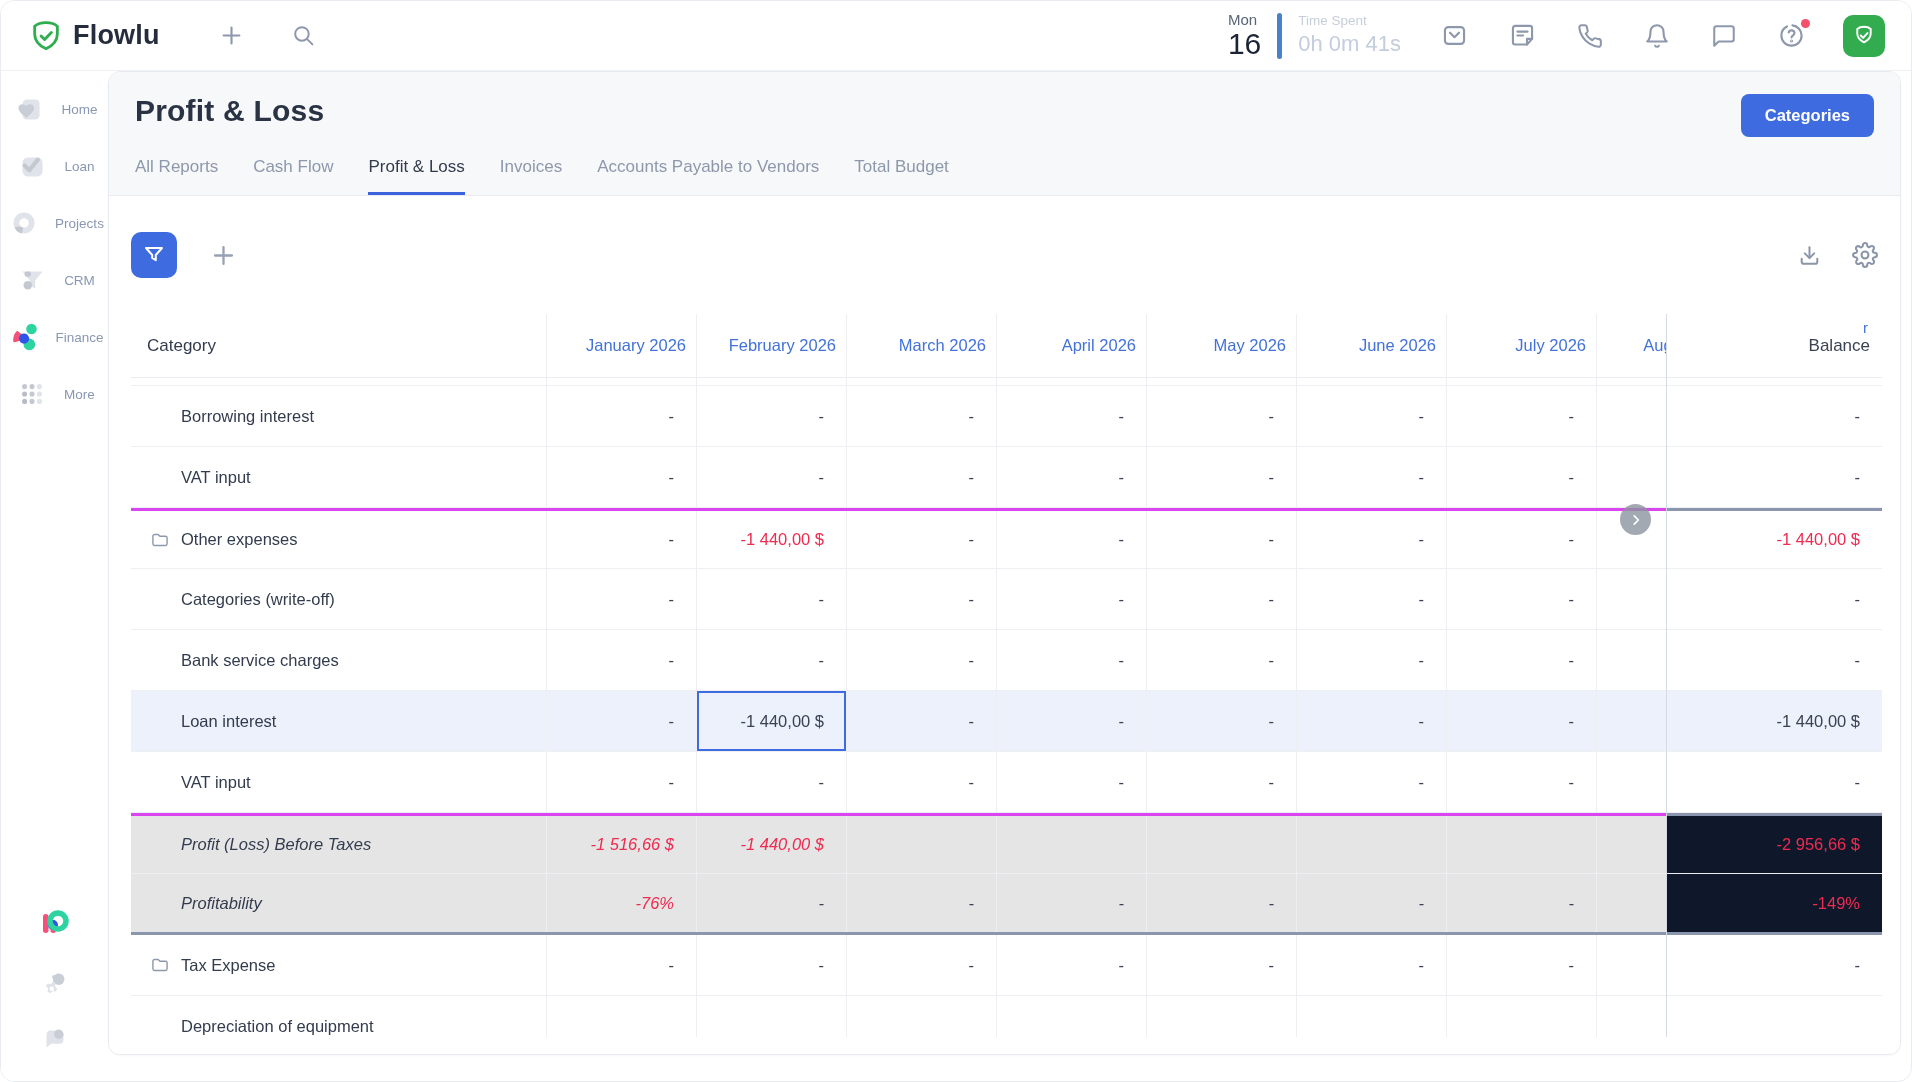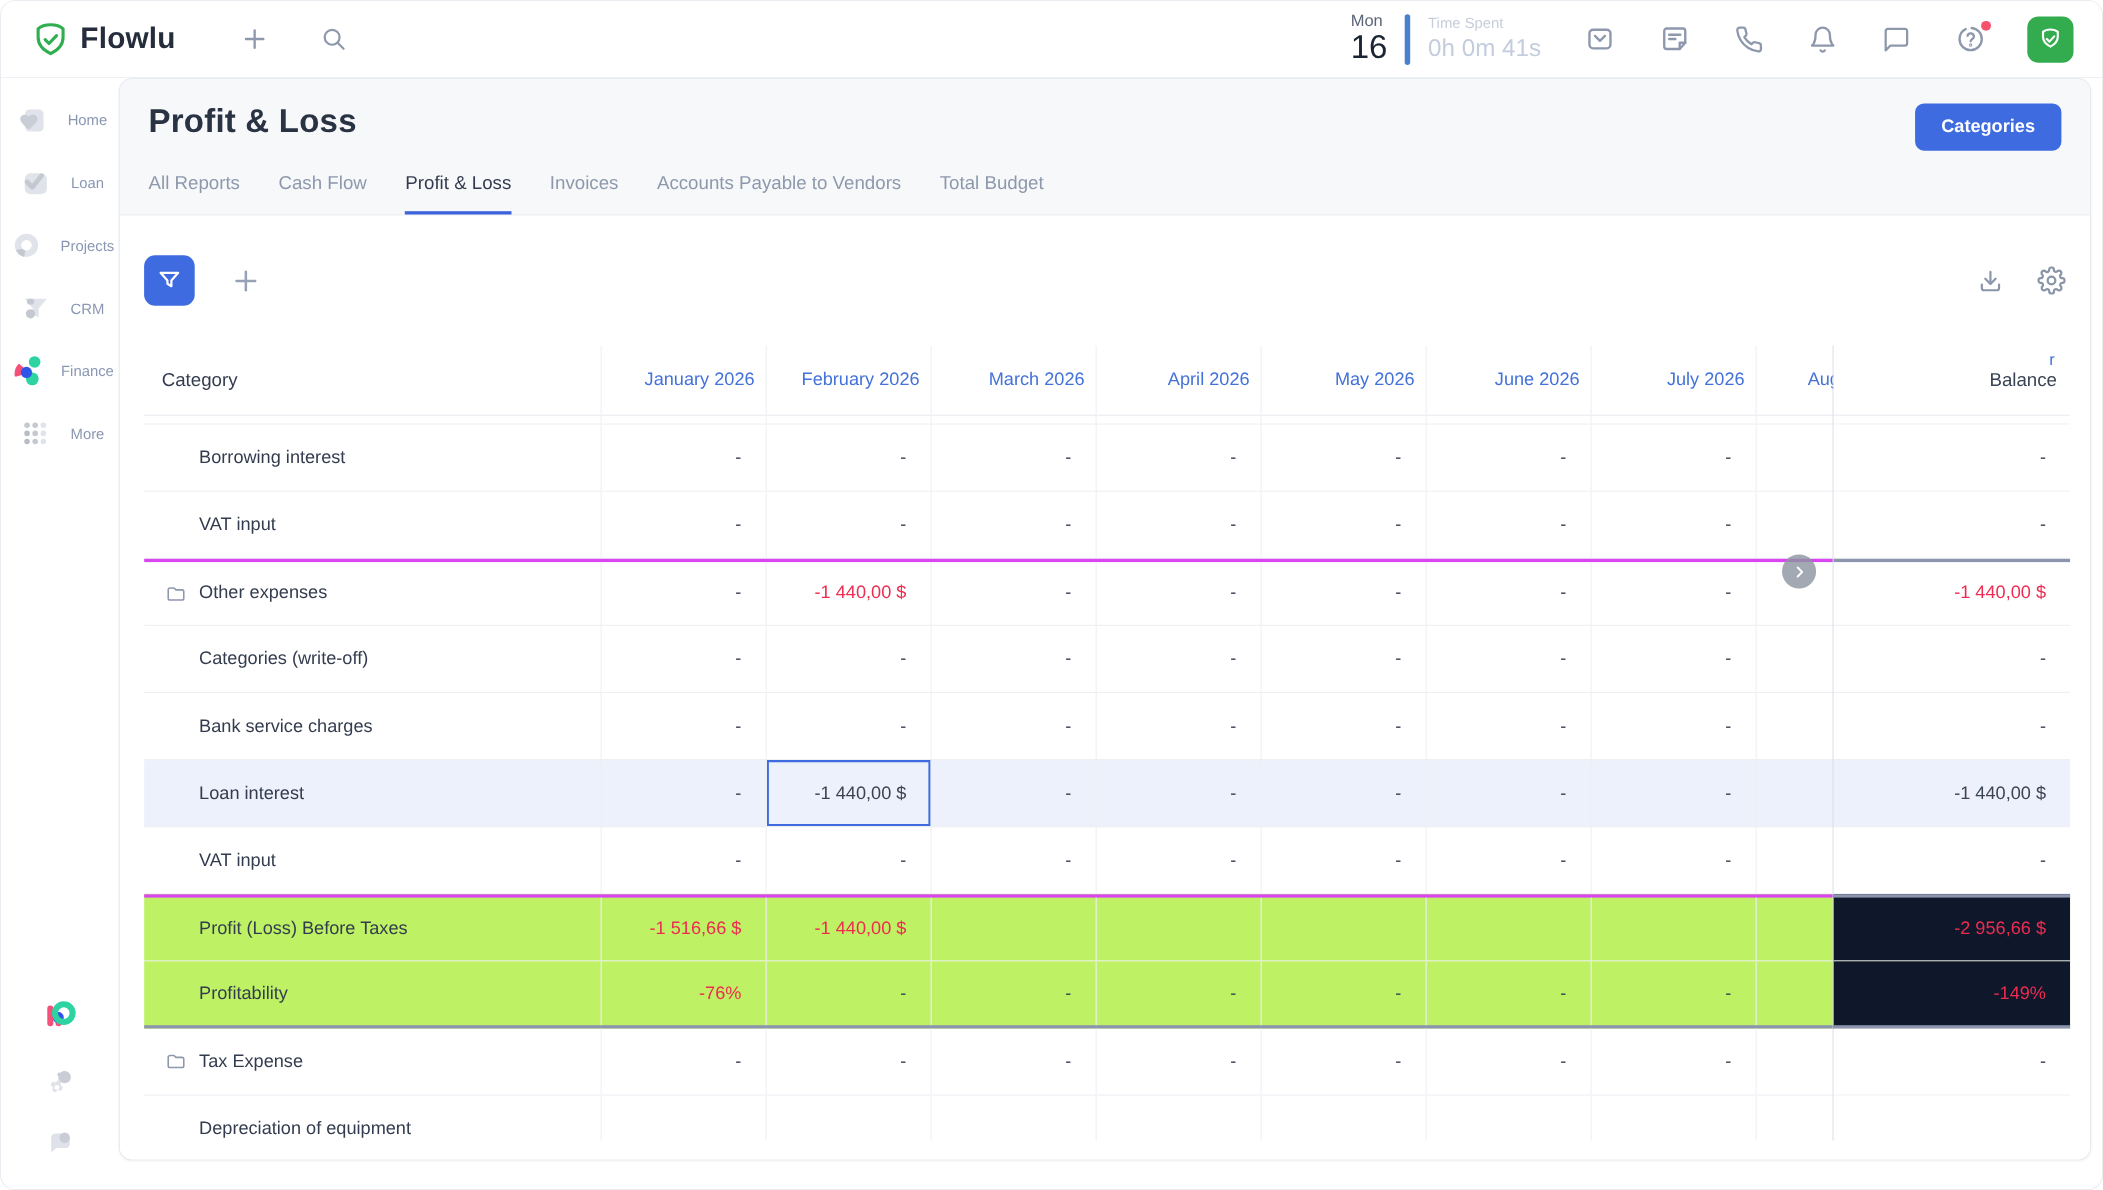--- a/index.html
+++ b/index.html
@@ -61,21 +61,21 @@
   .row-grid { display:grid; grid-template-columns:415px repeat(8,150px); height:100%; }
   .cell { display:flex; align-items:center; height:100%; }
   .cat-cell { padding-left:50px; color:#333c4e; position:relative; cursor:pointer; }
   .cat-cell .folder-ic { position:absolute; left:19px; top:50%; transform:translateY(-50%); display:flex; }
   .month-cell { justify-content:flex-end; padding-right:22px; border-left:1px solid #edeff3; color:#3a4354; cursor:pointer; }
   .header-row { height:64px; border-bottom:1px solid #e9ecf1; }
   .header-row .cat-cell { padding-left:16px; font-size:17px; cursor:default; }
   .header-row .month-cell { color:#4372da; padding-right:10px; font-size:16.5px; }
   .sliver { height:8px; }
   .row.hl { background:#edf1fb; }
-  .row.section { background:#bef264; }
+  .row.section { background:#e5e5e5;font-style:italic; }
   .row.tt { border-top:3px solid #d946ef; }
   .row.tb { border-bottom:3px solid #8b95ad; }
   .neg { color:#ee2b50 !important; }
   .sel { box-shadow:inset 0 0 0 2px #3e6be0; }
 
   .balance-panel { position:absolute; top:0; left:1535px; width:216px; height:100%; border-left:1px solid #d6dae3; z-index:2; display:flex; flex-direction:column; }
   .p-row { flex:none; height:61px; background:#fff; border-bottom:1px solid #edeff3; display:flex; align-items:center; justify-content:flex-end; padding-right:22px; color:#3a4354; }
   .p-header { height:64px; border-bottom:1px solid #e9ecf1; position:relative; padding-right:12px; font-size:17px; color:#3a4354; }
   .fragment-r { position:absolute; top:5px; right:14px; color:#4372da; font-size:15px; }
   .p-sliver { height:8px; }

